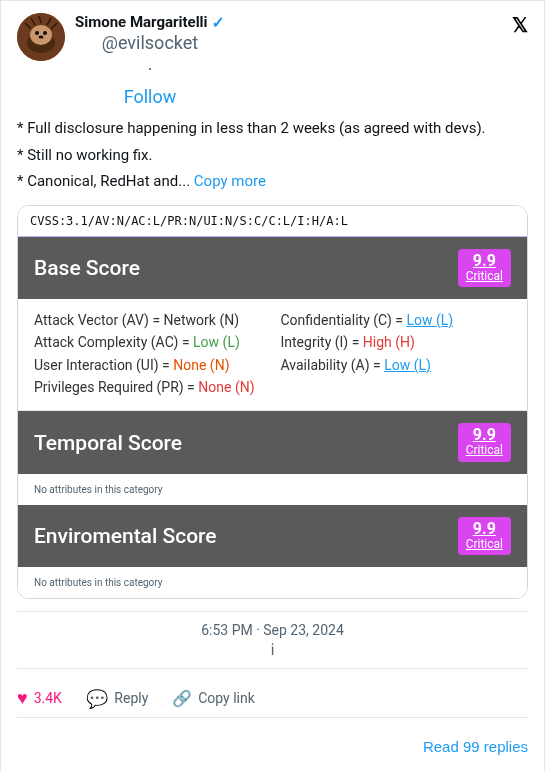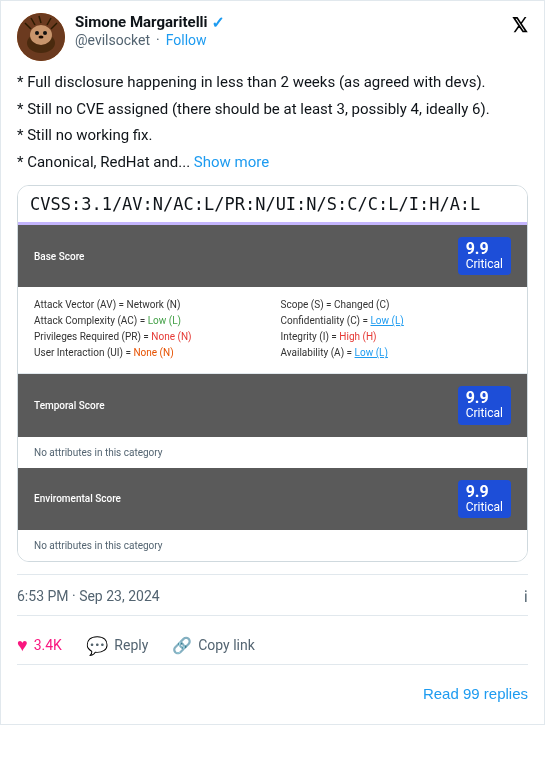--- a/index.html
+++ b/index.html
@@ -46,25 +46,26 @@
       font-size: 15px;
       display: flex;
       align-items: flex-start;
       gap: 4px;
     }
     .verified-icon {
       color: #1d9bf0;
       font-size: 16px;
     }
     .username-follow {
-      font-size: 14px;
+      font-size: 18px;
       color: #536471;
       display: flex;
       gap: 6px;
       align-items: center;
+      flex-direction: column;
     }
     .follow-link {
       color: #1d9bf0;
       text-decoration: none;
     }
     .x-logo {
       font-weight: 900;
       font-size: 20px;
       color: #000;
     }
@@ -84,62 +85,64 @@
     .cvss-card {
       border: 1px solid #cfd9de;
       border-radius: 12px;
       overflow: hidden;
       margin-bottom: 12px;
       background: #fff;
     }
     .cvss-header {
       background: #fff;
       padding: 8px 12px;
-      font-size: 17px;
+      font-size: 12px;
       color: #0f1419;
       font-family: monospace;
-      border-bottom: 3px solid #c4b5fd;
+      border-bottom: 1px solid #c4b5fd;
     }
     .cvss-section {
       background: #fff;
     }
     .score-row {
       background: #5a5a5a;
       display: flex;
       align-items: center;
       justify-content: space-between;
       padding: 12px 16px;
     }
     .score-label {
       color: #fff;
-      font-size: 10px;
+      font-size: 21px;
       font-weight: 500;
     }
     .score-badge {
-      background: #1d4ed8;
+      background: #d946ef;
       color: #fff;
       padding: 4px 8px;
       border-radius: 4px;
+      text-align: center;
       min-width: 52px;
+      text-decoration: underline;
     }
     .score-number {
       font-size: 16px;
       font-weight: 700;
       line-height: 1;
     }
     .score-critical {
       font-size: 12px;
       line-height: 1.2;
     }
     .score-details {
       padding: 10px 16px 12px 16px;
       display: grid;
       grid-template-columns: 1fr 1fr;
       gap: 2px 16px;
-      font-size: 10px;
+      font-size: 14px;
       color: #333;
       background: #fff;
       border-bottom: 1px solid #e1e8ed;
     }
     .score-details .attr {
       line-height: 1.6;
     }
     .color-red { color: #e53935; }
     .color-green { color: #43a047; }
     .color-blue { color: #1d9bf0; }
@@ -154,20 +157,21 @@
       border-bottom: none;
     }
     .tweet-footer {
       display: flex;
       align-items: center;
       justify-content: space-between;
       padding: 10px 0 8px 0;
       border-top: 1px solid #e1e8ed;
       border-bottom: 1px solid #e1e8ed;
       margin-bottom: 10px;
+      flex-direction: column;
     }
     .tweet-timestamp {
       font-size: 14px;
       color: #536471;
     }
     .info-icon {
       color: #536471;
       font-size: 16px;
       cursor: pointer;
     }
@@ -247,25 +251,24 @@
           <span>·</span>
           <a class="follow-link" href="#">Follow</a>
         </div>
       </div>
     </div>
     <div class="x-logo">𝕏</div>
   </div>
 
   <div class="tweet-text">
     <p>* Full disclosure happening in less than 2 weeks (as agreed with devs).</p>
-    <p>* Still no CVE assigned (there should be at least 3, possibly 4, ideally 6).</p>
     <p>* Still no working fix.</p>
     <p>
       <span>* Canonical, RedHat and...</span>
-      <a class="show-more" href="#">Show more</a>
+      <a class="show-more" href="#">Copy more</a>
     </p>
   </div>
 
   <div class="cvss-card">
 
     <div class="cvss-header">
       <span>CVSS:3.1/AV:N/AC:L/PR:N/UI:N/S:C/C:L/I:H/A:L</span>
     </div>
 
     <div class="cvss-section">
@@ -273,25 +276,24 @@
         <span class="score-label">Base Score</span>
         <div class="score-badge">
           <div class="score-number">9.9</div>
           <div class="score-critical">Critical</div>
         </div>
       </div>
       <div class="score-details">
         <div>
           <div class="attr">Attack Vector (AV) = Network (N)</div>
           <div class="attr">Attack Complexity (AC) = <span class="color-green">Low (L)</span></div>
+          <div class="attr">User Interaction (UI) = <span class="color-orange">None (N)</span></div>
           <div class="attr">Privileges Required (PR) = <span class="color-red">None (N)</span></div>
-          <div class="attr">User Interaction (UI) = <span class="color-orange">None (N)</span></div>
         </div>
         <div>
-          <div class="attr">Scope (S) = Changed (C)</div>
           <div class="attr">Confidentiality (C) = <span class="underline-colored color-blue">Low (L)</span></div>
           <div class="attr">Integrity (I) = <span class="color-red">High (H)</span></div>
           <div class="attr">Availability (A) = <span class="underline-colored color-blue">Low (L)</span></div>
         </div>
       </div>
     </div>
 
     <div class="cvss-section">
       <div class="score-row">
         <span class="score-label">Temporal Score</span>

